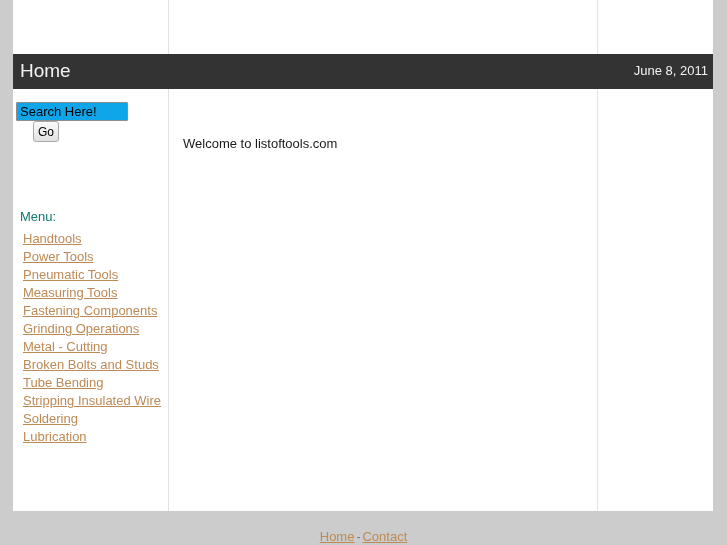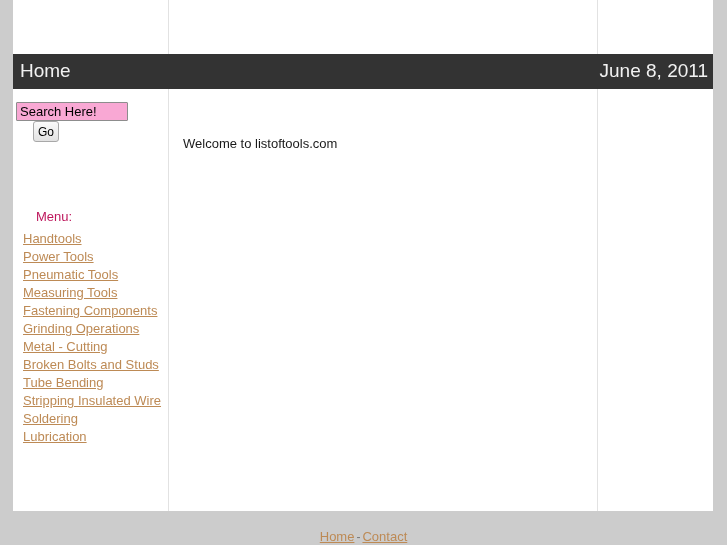--- a/index.html
+++ b/index.html
@@ -56,21 +56,21 @@
     top: 6px;
     font-size: 19px;
     line-height: 22px;
     color: #f2f2f2;
     white-space: nowrap;
   }
   .header-date {
     position: absolute;
     right: 5px;
     top: 6px;
-    font-size: 19px;
+    font-size: 13px;
     line-height: 22px;
     color: #f2f2f2;
     white-space: nowrap;
   }
 
   
   .body-cols {
     position: absolute;
     left: 13px;
     top: 89px;
@@ -118,21 +118,21 @@
   .search-input {
     width: 112px;
     height: 19px;
     box-sizing: border-box;
     padding: 1px 3px;
     border: 1px solid #8d8d8d;
     border-radius: 1px;
     font-family: "Liberation Sans", sans-serif;
     font-size: 13px;
     color: #000000;
-    background: #f9a8d4;
+    background: #0ea5e9;
     vertical-align: top;
     outline: none;
   }
   .search-go {
     margin-left: 17px;
     width: 26px;
     height: 21px;
     box-sizing: border-box;
     font-family: "Liberation Sans", sans-serif;
     font-size: 12px;
@@ -147,22 +147,22 @@
 
   
   .menu-block {
     position: absolute;
     left: 7px;
     top: 121px;
     width: 148px;
   }
   .menu-heading {
     font-size: 13px;
-    color: #be185d;
-    margin: 0 0 6px 16px;
+    color: #0f766e;
+    margin: 0 0 6px 0;
     line-height: 14px;
   }
   .menu-list {
     list-style: none;
     margin: 0;
     padding: 0 0 0 3px;
   }
   .menu-list li {
     line-height: 18px;
     height: 18px;

